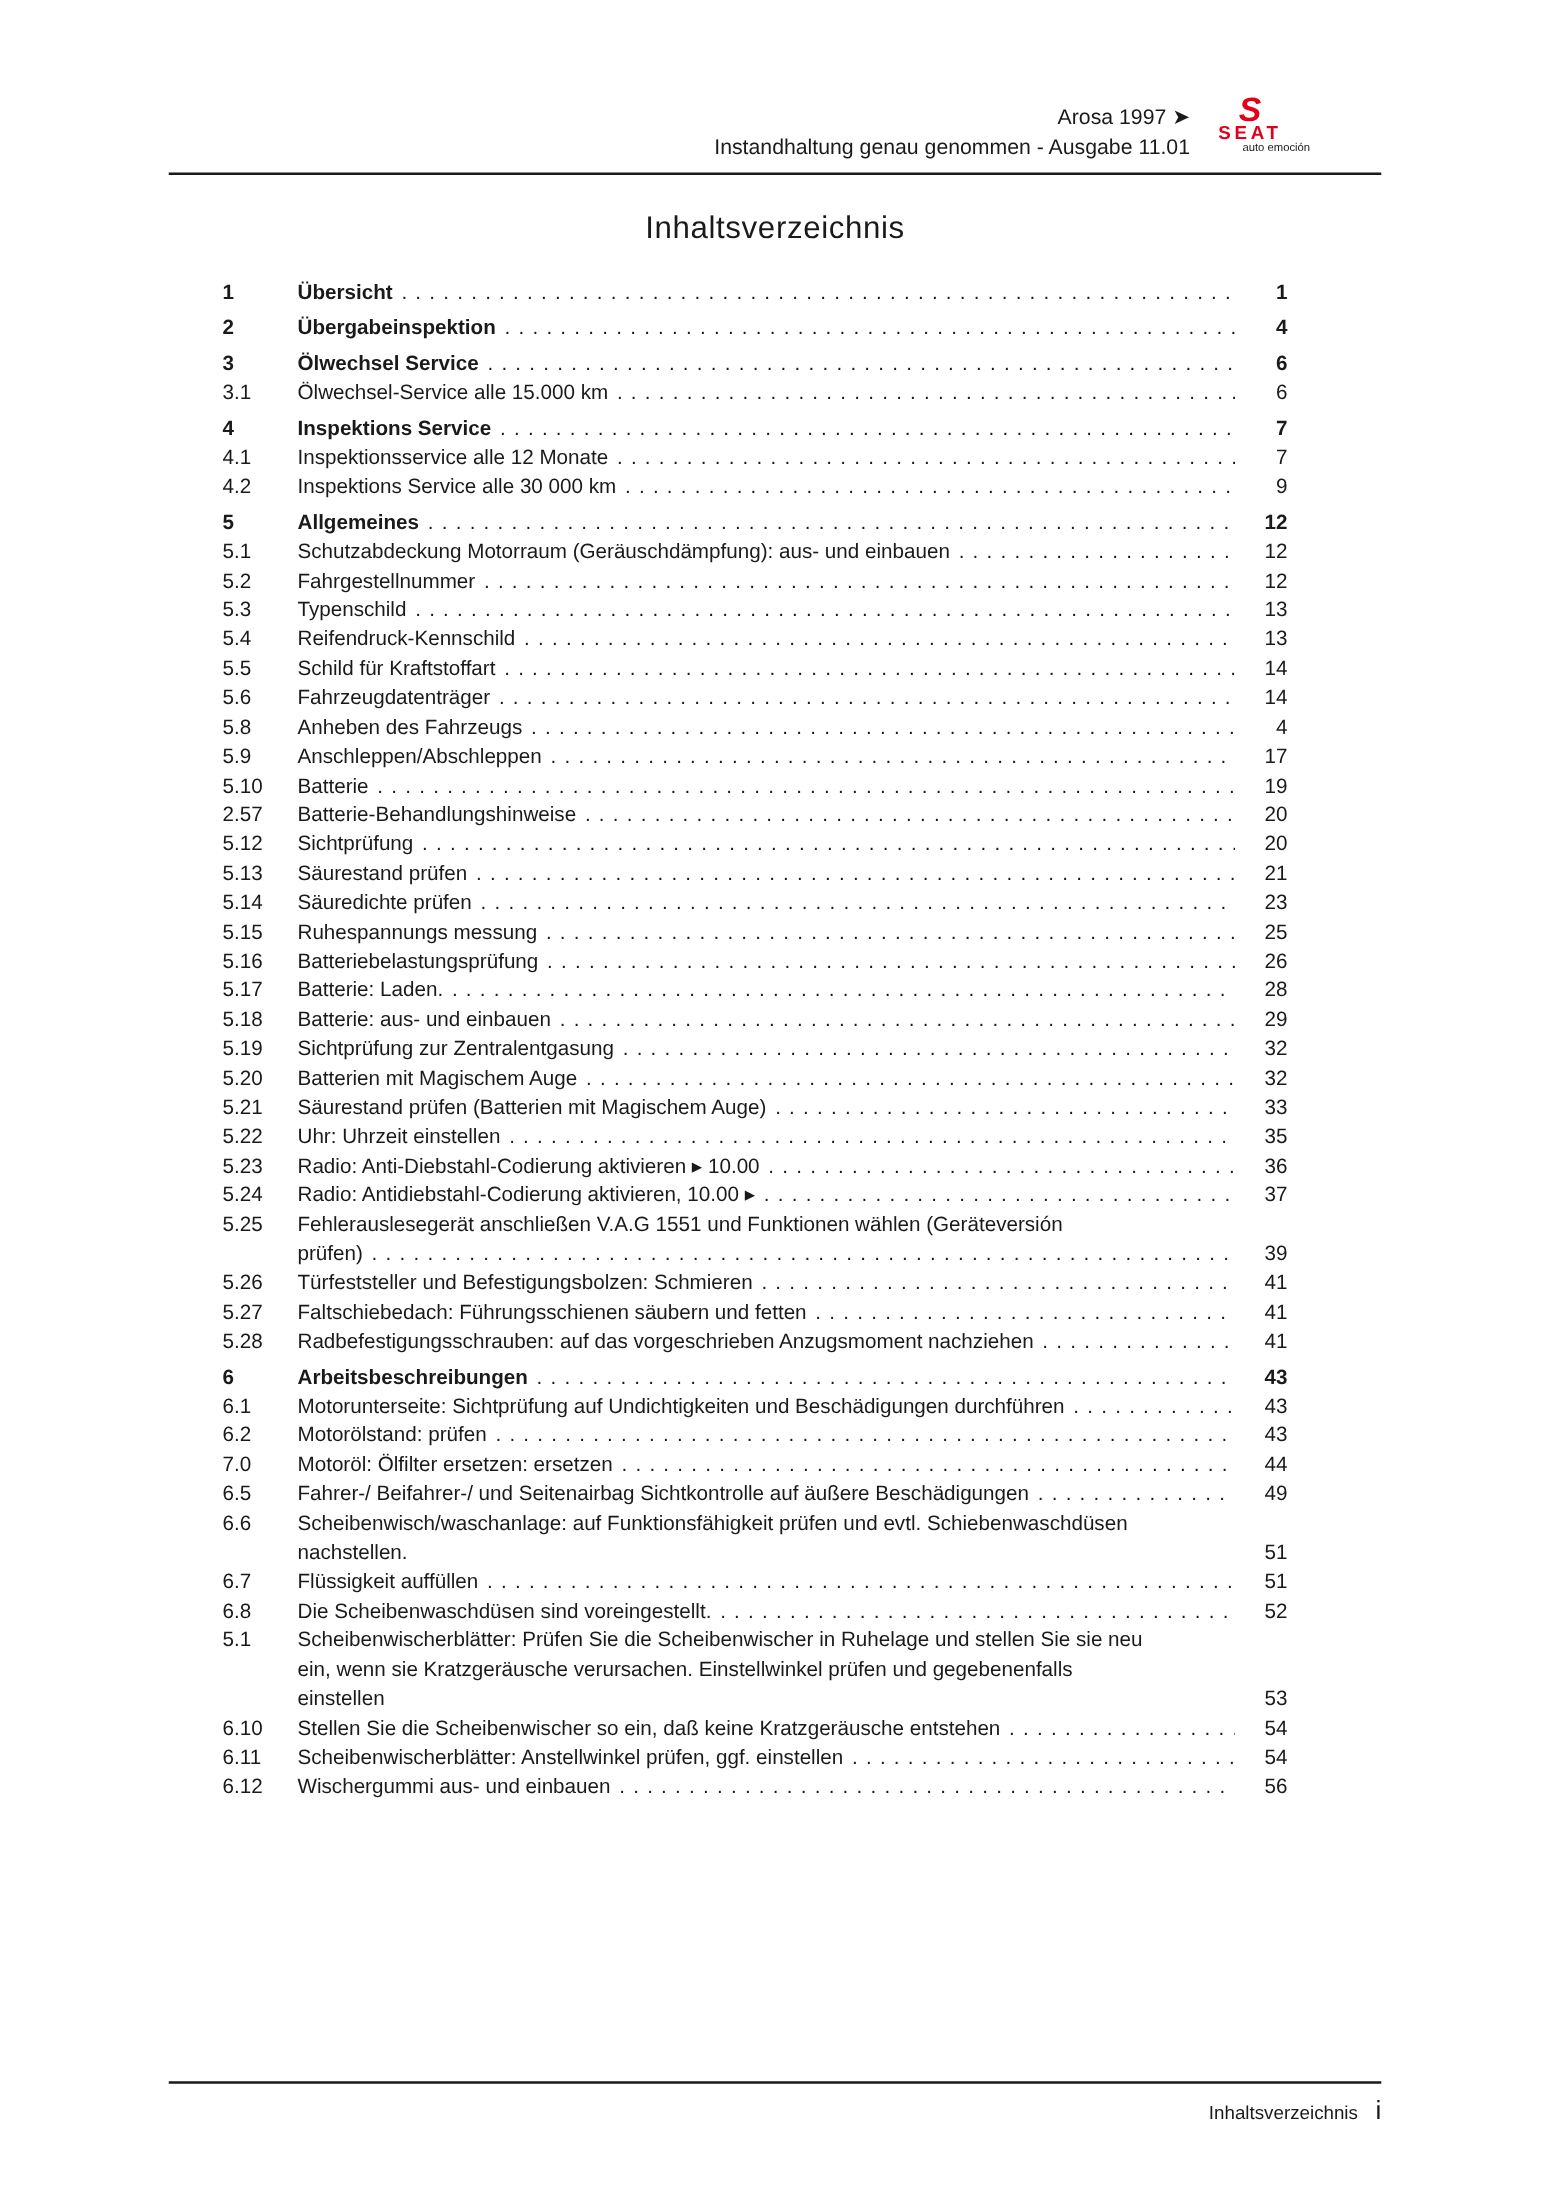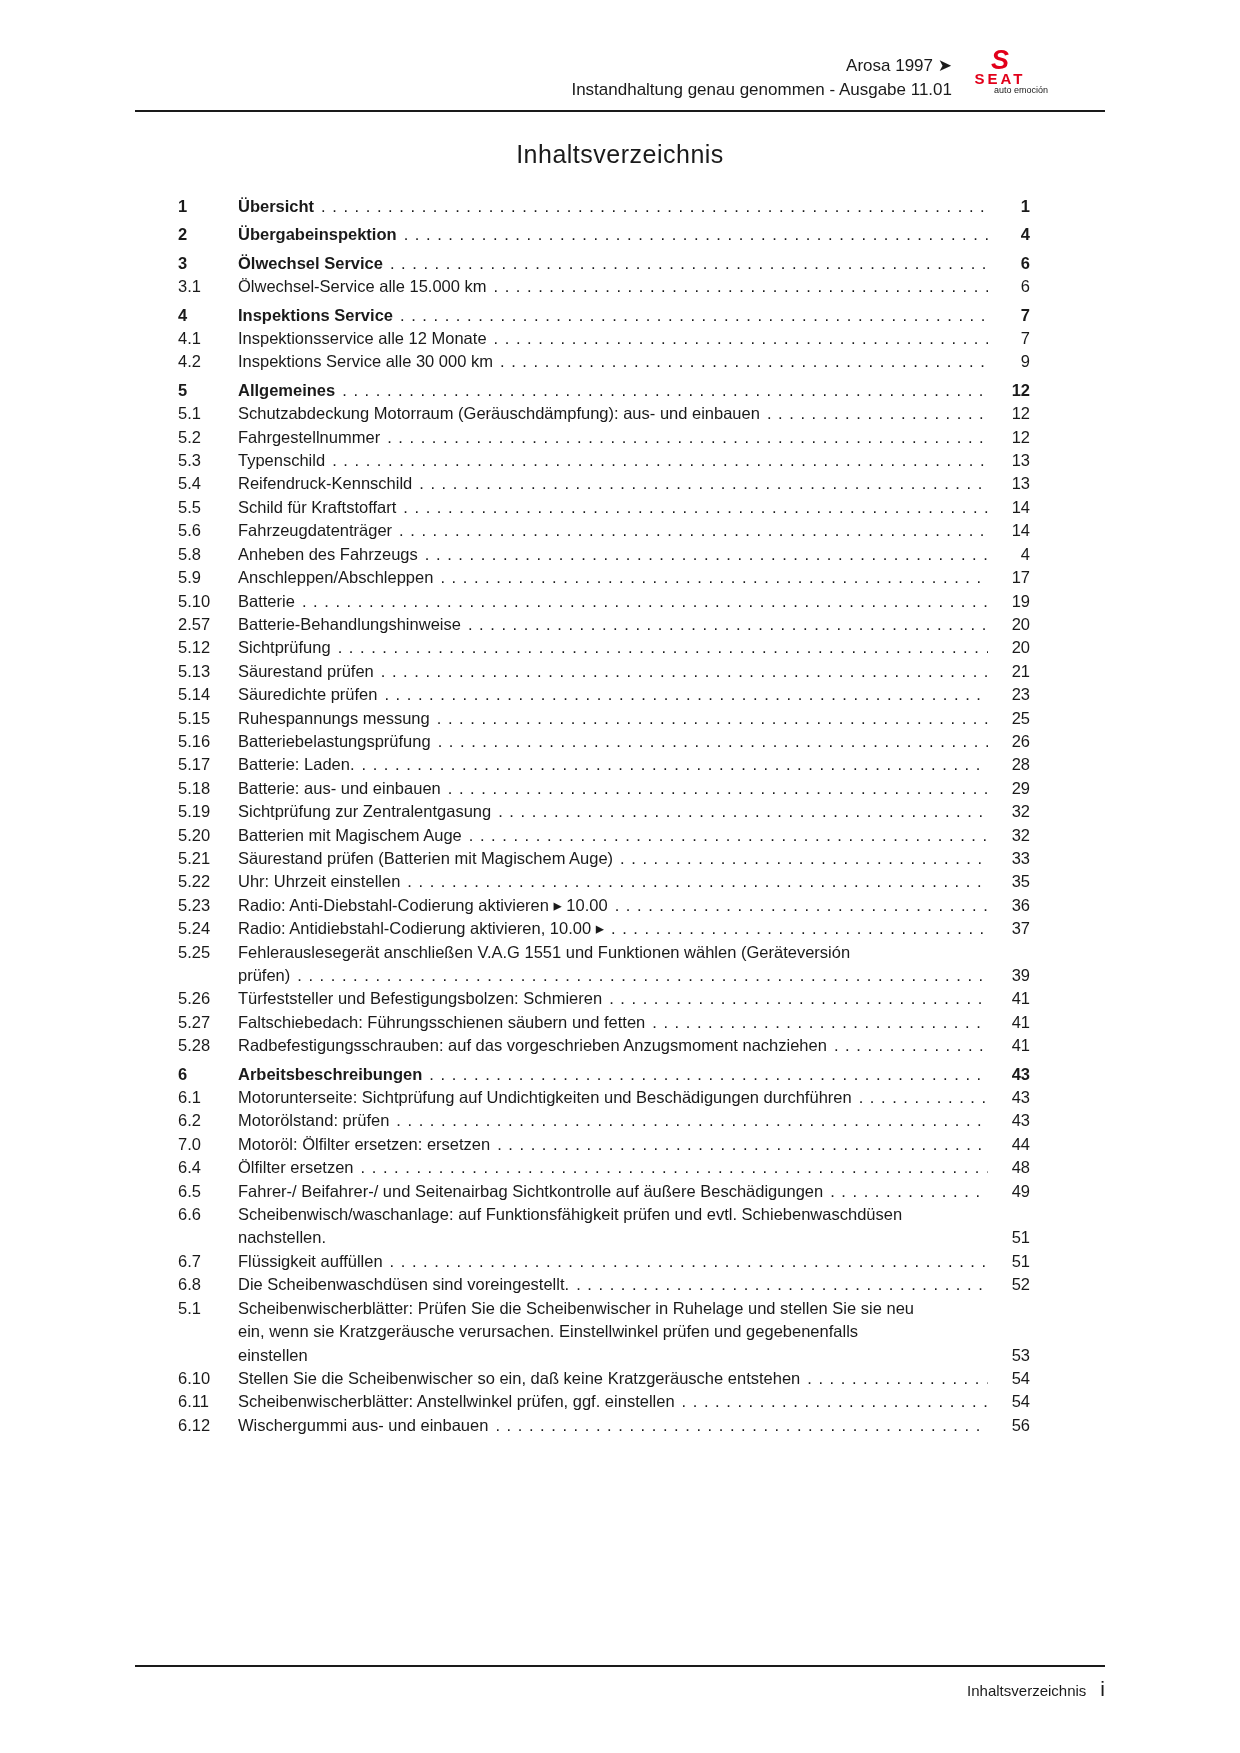--- a/index.html
+++ b/index.html
@@ -8,21 +8,21 @@
     width: 1240px; height: 1753px;
     position: relative;
     font-family: "Liberation Sans", sans-serif;
     color: #1a1a1a;
   }
   .page { position: absolute; inset: 0; background: #fff; }
   .content { margin: 0 135px; position: relative; }
 
   
   .header-row {
-    padding-top: 48px;
+    padding-top: 76px;
     padding-right: 73px;
     display: flex;
     justify-content: flex-end;
     align-items: flex-start;
     gap: 16px;
   }
   .header-text { text-align: right; padding-top: 6px; }
   .header-model { font-size: 17px; line-height: 24px; }
   .header-subtitle { font-size: 17px; line-height: 24px; }
   .logo { display: flex; flex-direction: column; align-items: center; width: 64px; }
@@ -418,28 +418,20 @@
         <div class="toc-entry">
           <div class="toc-row">
             <span class="toc-num">7.0</span>
             <span class="toc-text">Motoröl: Ölfilter ersetzen: ersetzen</span>
             <span class="toc-leader"></span>
             <span class="toc-page">44</span>
           </div>
         </div>
         <div class="toc-entry">
           <div class="toc-row">
-            <span class="toc-num">6.4</span>
-            <span class="toc-text">Ölfilter ersetzen</span>
-            <span class="toc-leader"></span>
-            <span class="toc-page">48</span>
-          </div>
-        </div>
-        <div class="toc-entry">
-          <div class="toc-row">
             <span class="toc-num">6.5</span>
             <span class="toc-text">Fahrer-/ Beifahrer-/ und Seitenairbag Sichtkontrolle auf äußere Beschädigungen</span>
             <span class="toc-leader"></span>
             <span class="toc-page">49</span>
           </div>
         </div>
         <div class="toc-entry">
           <div class="toc-row">
             <span class="toc-num">6.6</span>
             <span class="toc-text">Scheibenwisch/waschanlage: auf Funktionsfähigkeit prüfen und evtl. Schiebenwaschdüsen</span>

